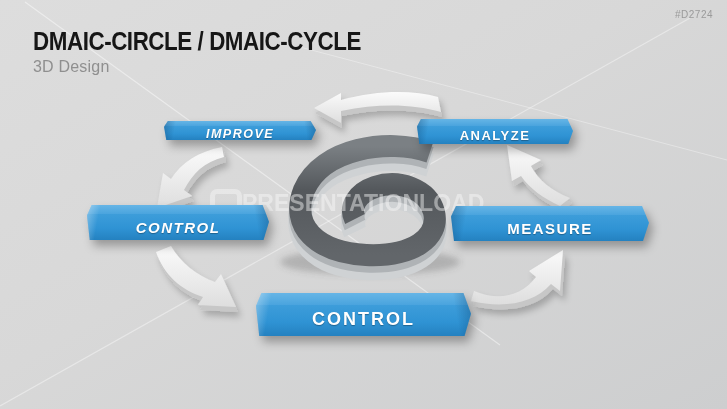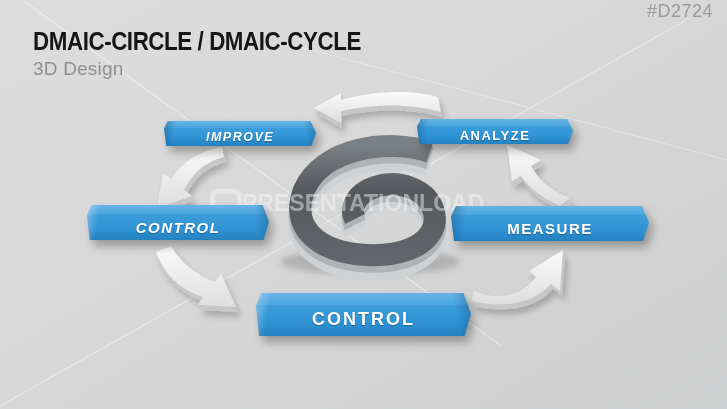--- a/index.html
+++ b/index.html
@@ -9,25 +9,25 @@
   }
   
   .title{
     position:absolute;left:33px;top:26px;
     font-size:26px;font-weight:bold;color:#161616;
     letter-spacing:-0.5px;transform:scaleX(0.86);transform-origin:left top;
     white-space:nowrap;
   }
   .subtitle{
     position:absolute;left:33px;top:58px;
-    font-size:19px;color:#8f8f8f;letter-spacing:0.2px;
+    font-size:16px;color:#8f8f8f;letter-spacing:0.2px;
   }
   .tag{
-    position:absolute;right:14px;top:1px;
-    font-size:18px;color:#9a9a9a;letter-spacing:0.5px;
+    position:absolute;right:14px;top:9px;
+    font-size:10px;color:#9a9a9a;letter-spacing:0.5px;
   }
   
   .bg-lines{position:absolute;inset:0;z-index:0;}
   
   .diagram-svg{position:absolute;inset:0;z-index:1;}
   
   .watermark{
     position:absolute;left:210px;top:189px;z-index:2;display:flex;align-items:center;
     pointer-events:none;
   }
@@ -61,21 +61,21 @@
     background:linear-gradient(100deg,rgba(0,40,80,0.30),rgba(0,40,80,0) 70%);}
   .shade-r{position:absolute;right:0;top:0;bottom:0;width:9%;
     background:linear-gradient(260deg,rgba(0,40,80,0.30),rgba(0,40,80,0) 70%);}
   .hl-l{position:absolute;left:0;top:0;bottom:0;width:7%;
     background:linear-gradient(100deg,rgba(255,255,255,0.35),rgba(255,255,255,0) 70%);}
   .bar-label{
     position:absolute;inset:0;display:flex;align-items:center;justify-content:center;
     padding-top:5%;color:#ffffff;font-weight:bold;
     text-shadow:0 1px 1px rgba(0,0,0,0.30);white-space:nowrap;
   }
-  .b-improve{left:164px;top:121px;width:152px;height:25px;}
+  .b-improve{left:164px;top:121px;width:152px;height:19px;}
   .b-improve .bar-label{font-size:12.5px;letter-spacing:1.5px;font-style:italic;}
   .b-analyze{left:417px;top:119px;width:156px;height:25px;}
   .b-analyze .bar-label{font-size:13px;letter-spacing:1.5px;}
   .b-control{left:87px;top:205px;width:182px;height:35px;}
   .b-control .bar-label{font-size:15px;letter-spacing:1.5px;font-style:italic;}
   .b-measure{left:451px;top:206px;width:198px;height:35px;}
   .b-measure .bar-label{font-size:15px;letter-spacing:1.5px;}
   .b-define{left:256px;top:293px;width:215px;height:43px;}
   .b-define .bar-label{font-size:18px;letter-spacing:2px;}
 </style>

